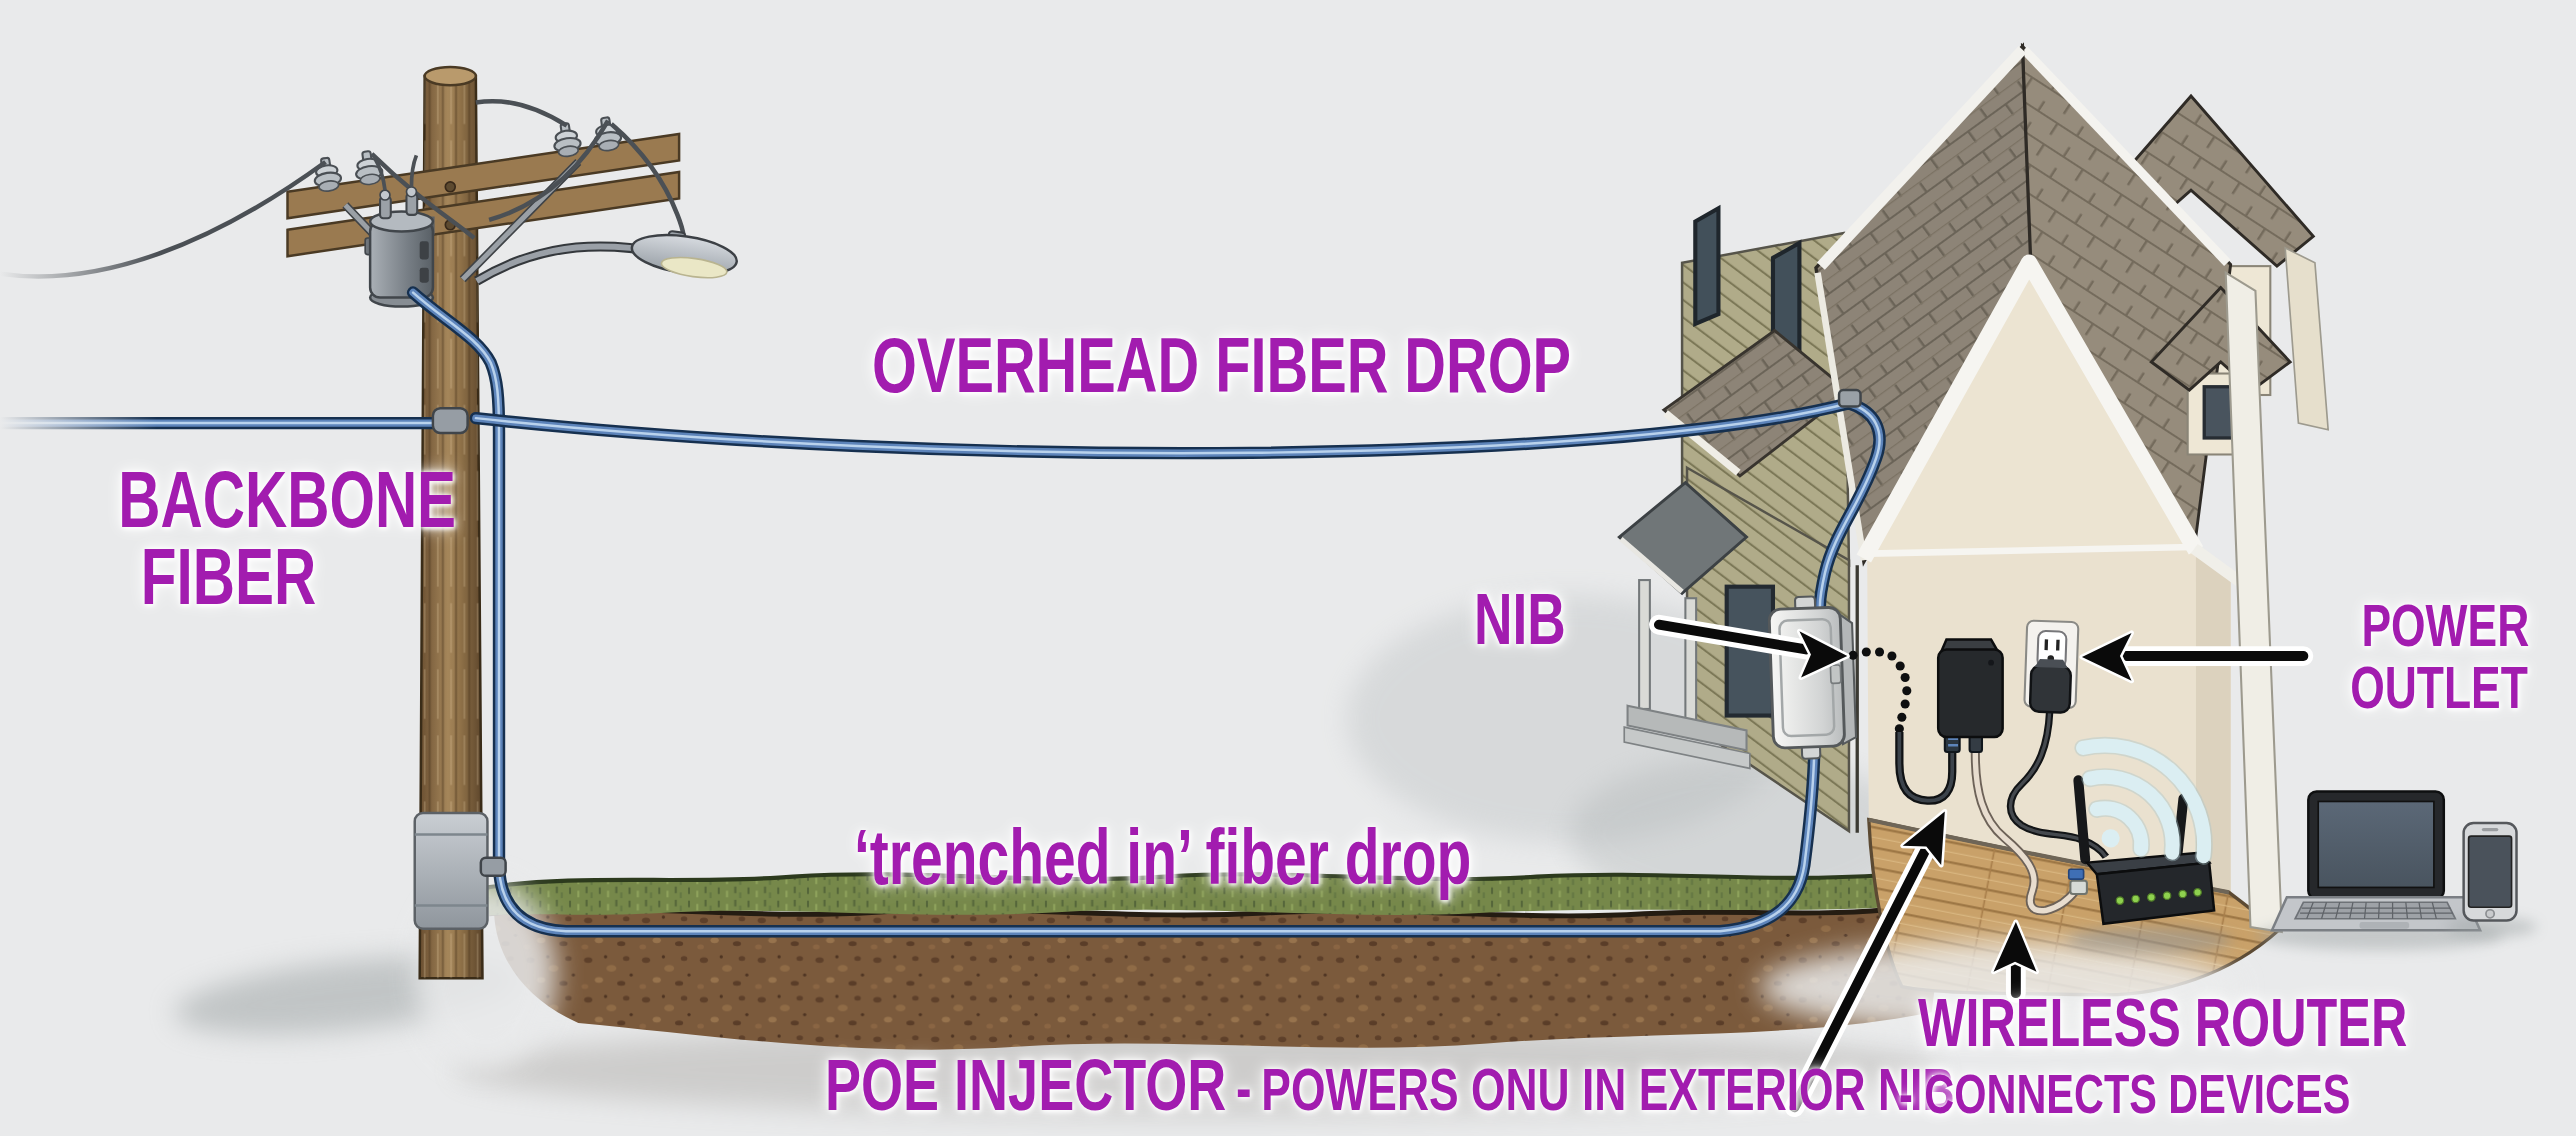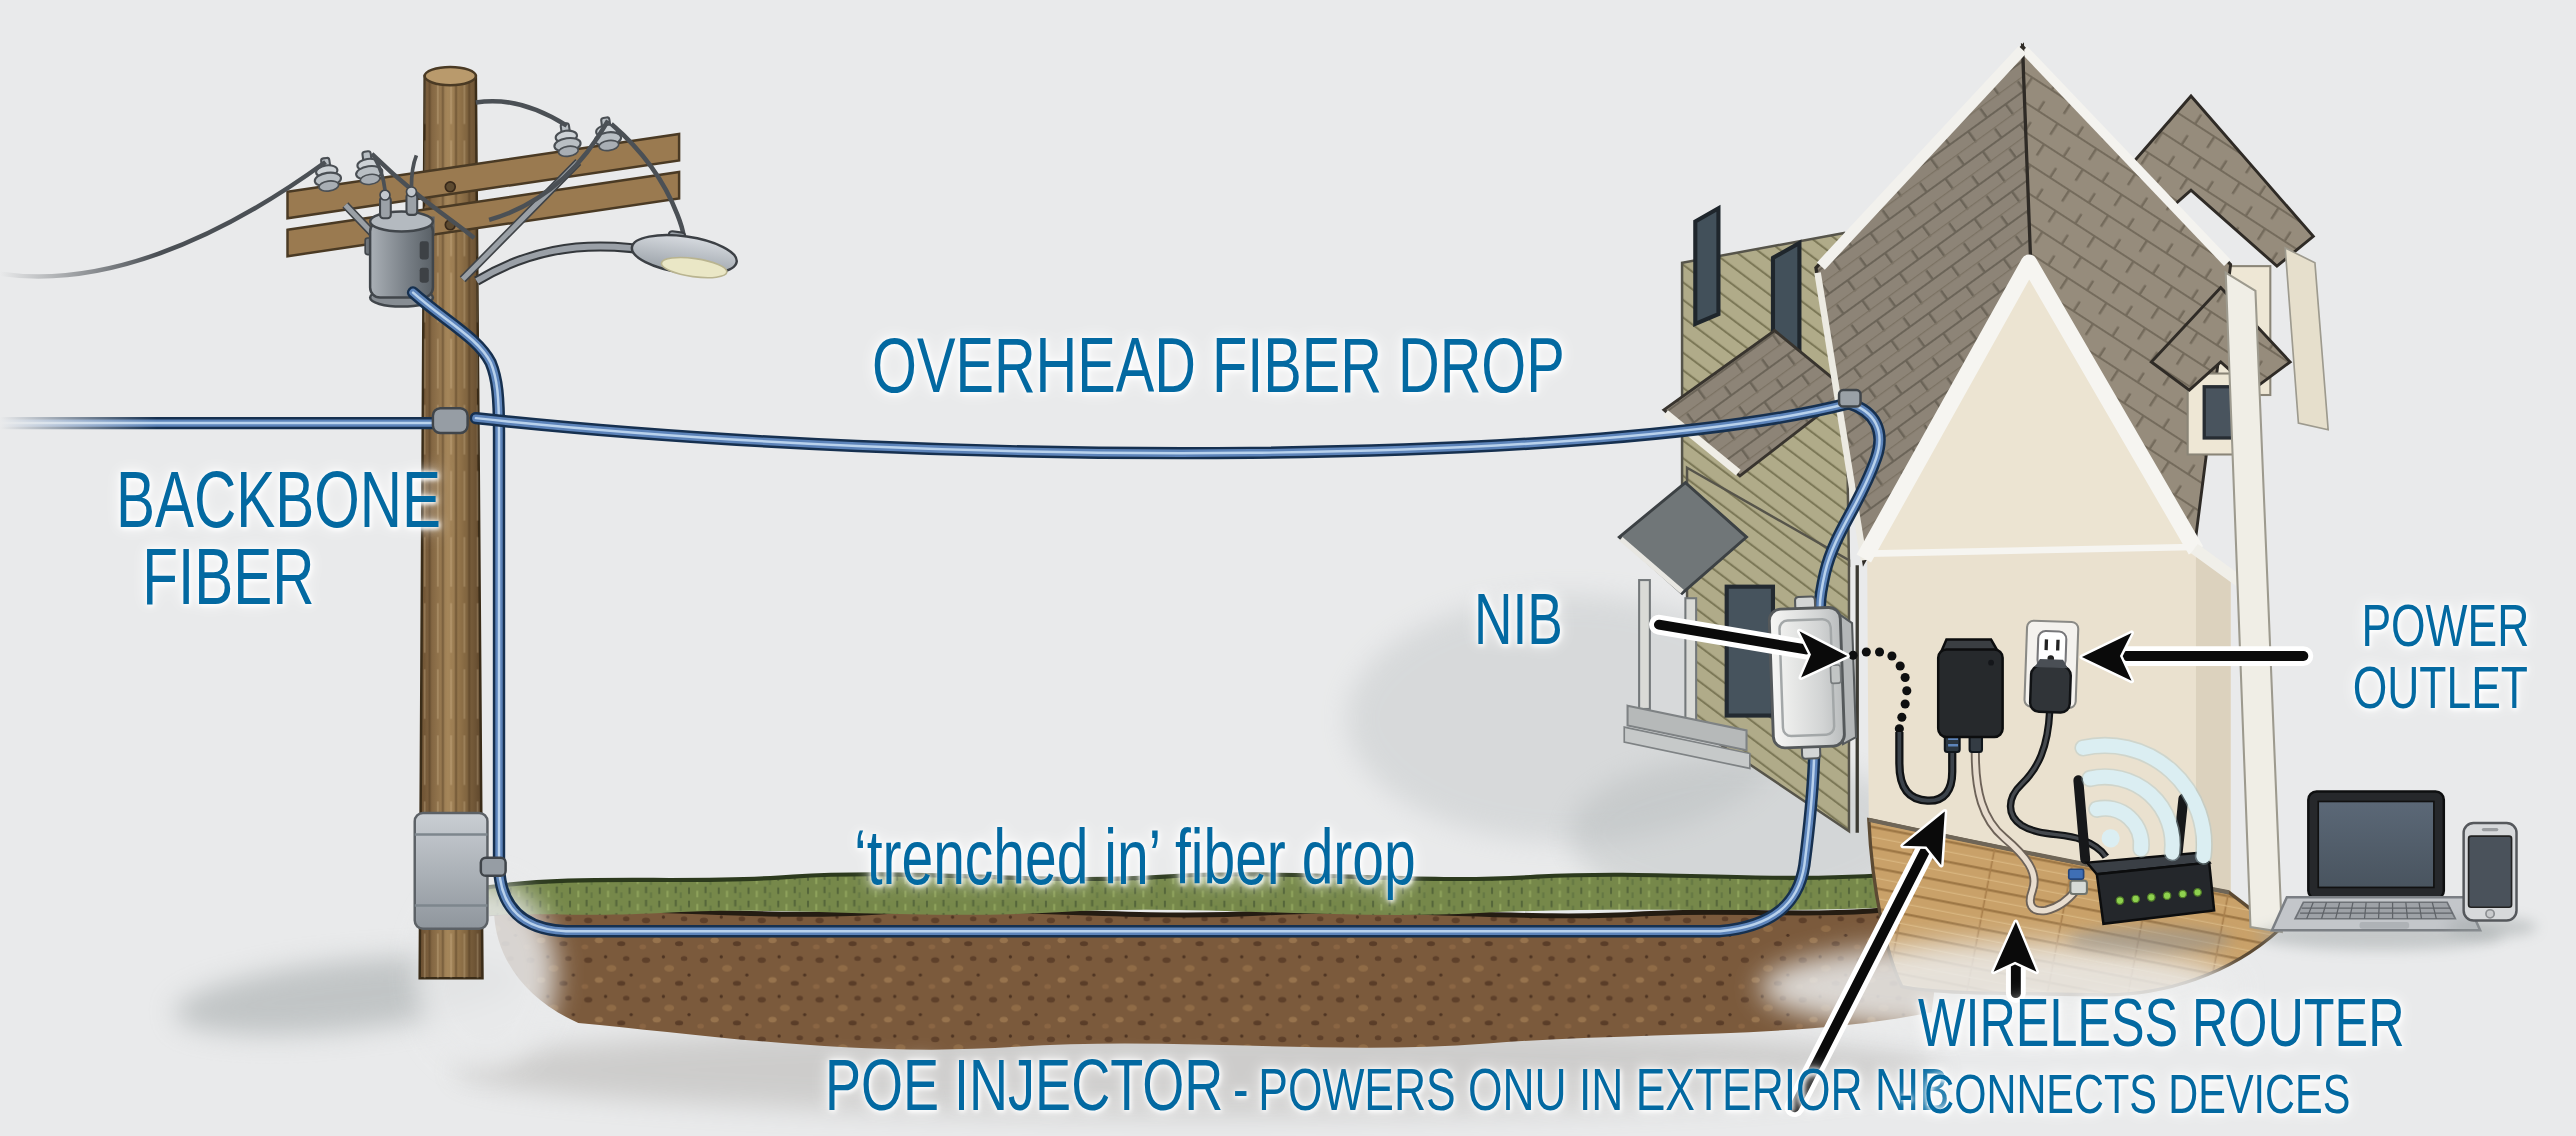--- a/index.html
+++ b/index.html
@@ -1,19 +1,19 @@
 <!DOCTYPE html>
 <html style="font-size:13.2px"><head>
 <meta charset="utf-8">
 <style>
   html,body{margin:0;padding:0;}
   body{width:2576px;height:1137px;overflow:hidden;background:#e9eaeb;}
   #stage{position:relative;width:2576px;height:1137px;font-family:"Liberation Sans",sans-serif;}
   #art{position:absolute;left:0;top:0;}
-  .lbl{position:absolute;font-family:"Liberation Sans",sans-serif;font-weight:400;color:#0369a1;
+  .lbl{position:absolute;font-family:"Liberation Sans",sans-serif;font-weight:700;color:#a21caf;
        white-space:nowrap;line-height:1;
        text-shadow:0 0 6.6px rgba(255,255,255,.95),0 0 13.2px rgba(255,255,255,.85),0 0 23px rgba(255,255,255,.7),1.7px 1.7px 5px rgba(255,255,255,.8);}
   .cond{display:inline-block;transform:scaleX(.74);transform-origin:0 50%;}
   .cond-c{display:inline-block;transform:scaleX(.74);transform-origin:50% 50%;}
   #l-backbone{left:59px;top:461px;width:339px;text-align:center;font-size:79px;line-height:.98;}
   #l-overhead{left:872px;top:326px;font-size:78px;}
   #l-nib{left:1474px;top:583px;font-size:72px;}
   #l-power{left:2295px;top:595px;width:264px;text-align:right;font-size:60px;line-height:1.04;}
   #l-trench{left:854px;top:795px;font-size:77px;margin-top:24px;}
   #l-poe{left:825px;top:1033px;font-size:73px;margin-top:15px;}

